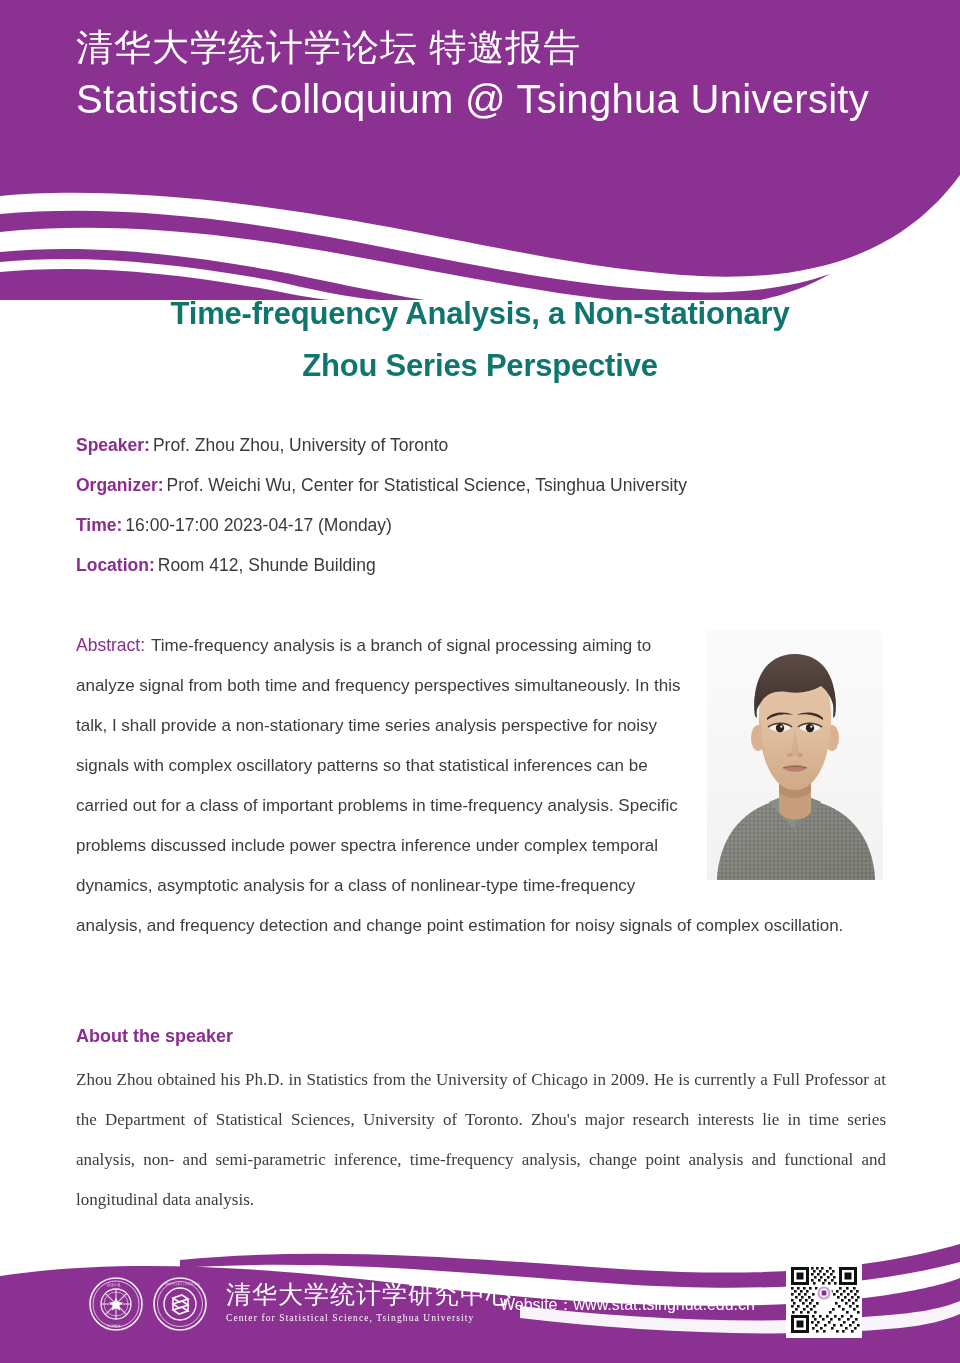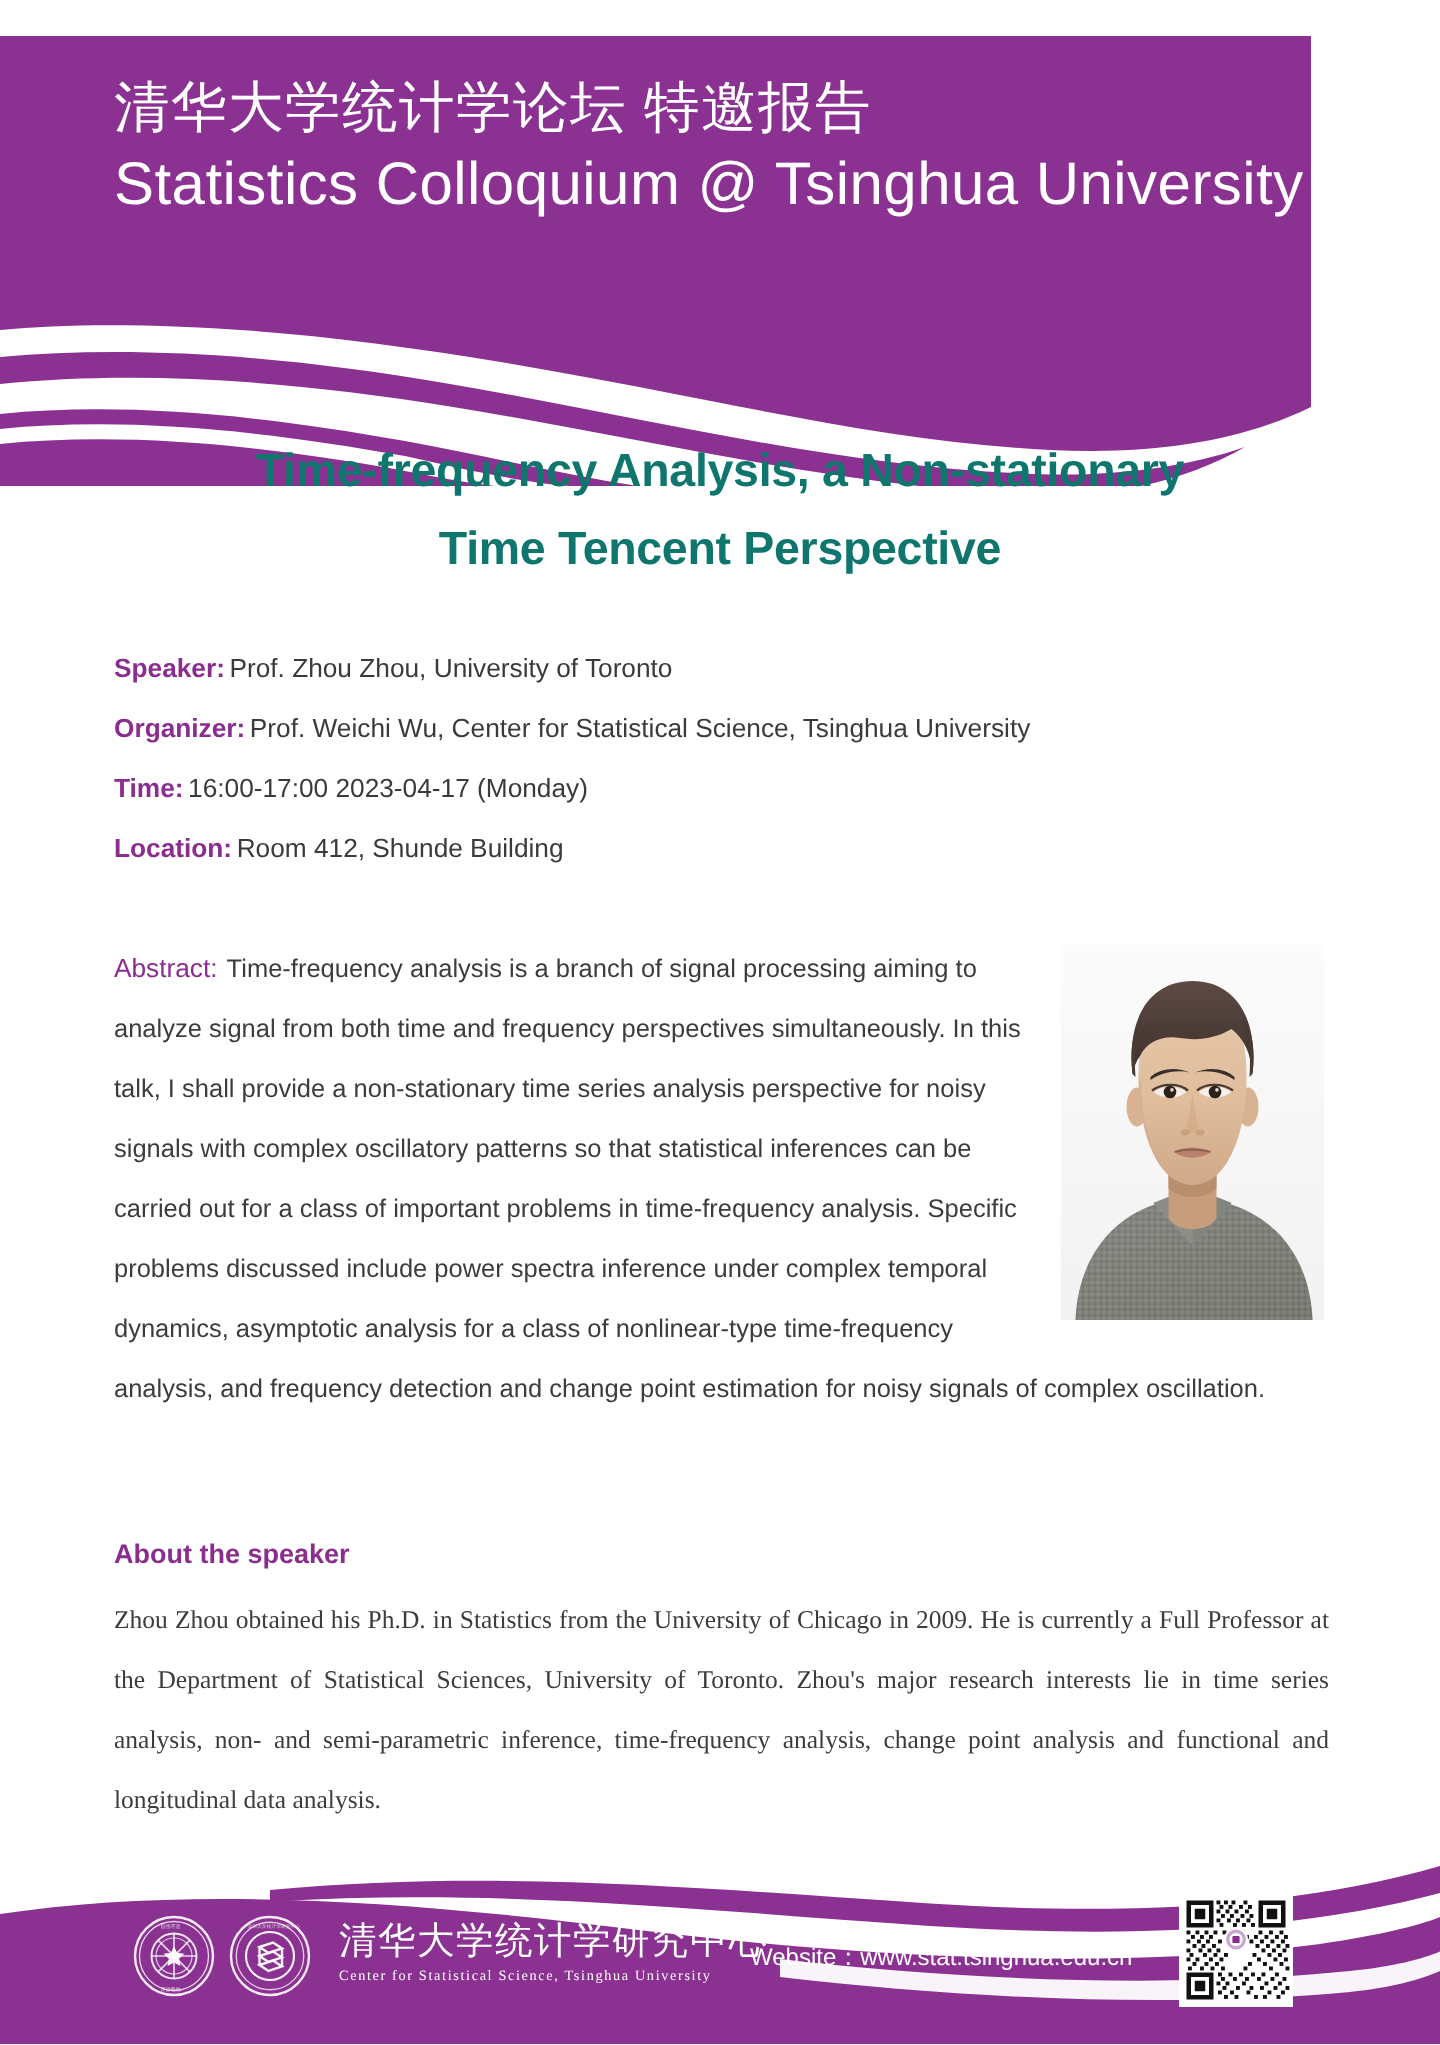--- a/index.html
+++ b/index.html
@@ -13,24 +13,23 @@
     position: relative;
     overflow: hidden;
     font-family: "Liberation Sans", sans-serif;
     -webkit-font-smoothing: antialiased;
   }
 
   
   .header-wrap {
     position: absolute;
     left: 0; top: 0;
-    width: 874px;
+    width: 960px;
     height: 300px;
     overflow: hidden;
-    margin-top: 24px;
   }
   .header-svg {
     position: absolute;
     left: 0; top: 0;
     width: 960px;
     height: 300px;
     display: block;
   }
   .header-text {
     position: absolute;
@@ -253,21 +252,21 @@
   </svg>
 
   <div class="header-text">
     <div class="header-cn">清华大学统计学论坛  特邀报告</div>
     <div class="header-en">Statistics Colloquium @ Tsinghua University</div>
   </div>
 </div>
 
 <div class="talk-title">
   <div>Time-frequency Analysis, a Non-stationary</div>
-  <div>Time Tencent Perspective</div>
+  <div>Zhou Series Perspective</div>
 </div>
 
 <div class="info-block">
   <div class="info-row">
     <span class="info-label">Speaker:</span><span>Prof. Zhou Zhou, University of Toronto</span>
   </div>
   <div class="info-row">
     <span class="info-label">Organizer:</span><span>Prof. Weichi Wu, Center for Statistical Science, Tsinghua University</span>
   </div>
   <div class="info-row">

